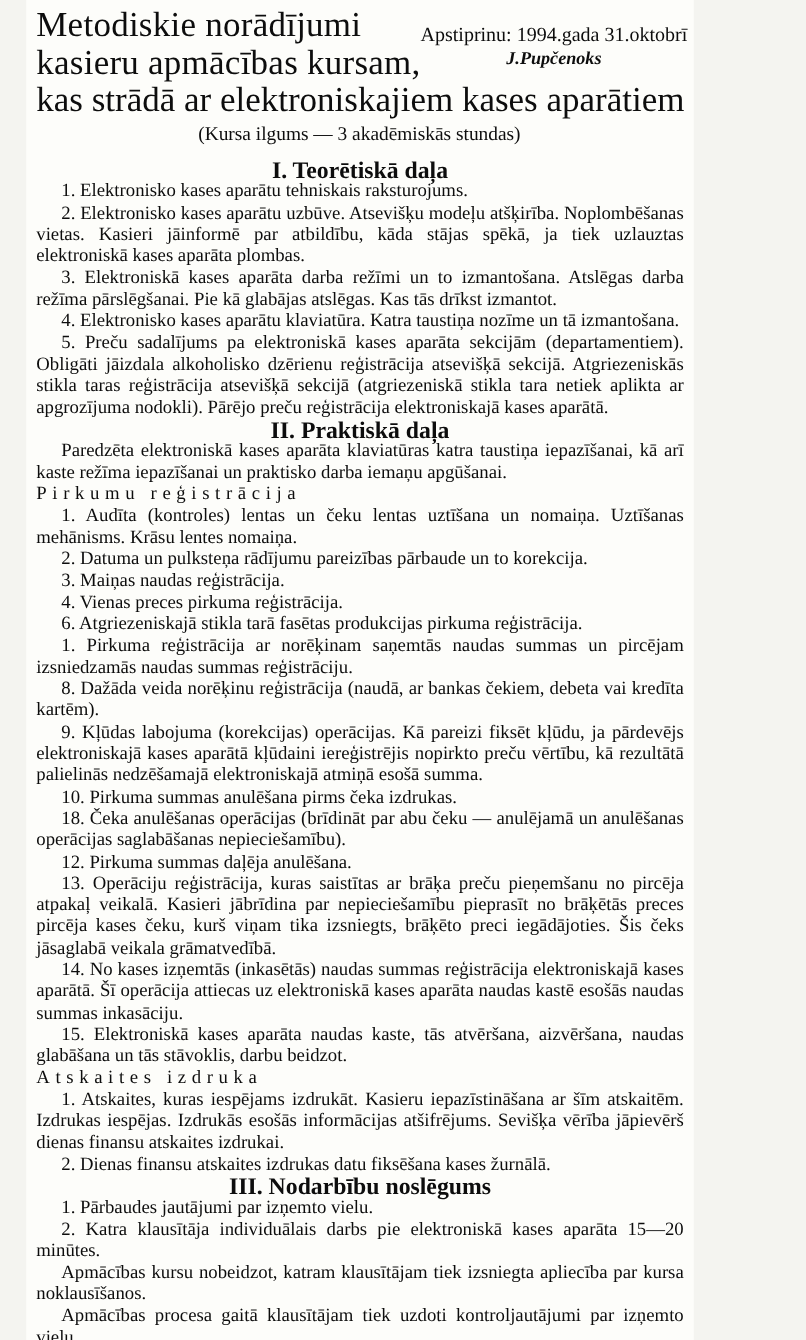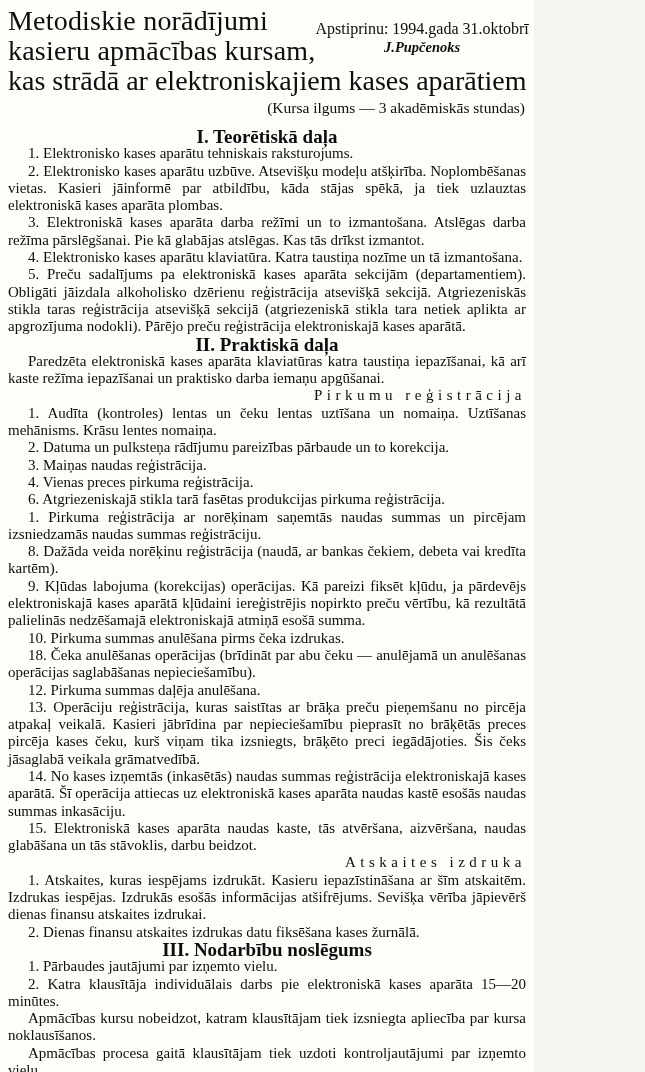--- a/index.html
+++ b/index.html
@@ -10,20 +10,21 @@
   .page {
     position: relative;
     width: 534px;
     height: 1072px;
     box-sizing: border-box;
     background: #fdfdfa;
     color: #0d0d0d;
     font-family: "Liberation Serif", "DejaVu Serif", serif;
     padding: 6px 8px 4px 8px;
     overflow: hidden;
+    margin-left: 21px;
   }
   
   .header { width: 100%; }
   .title-row {
     display: flex;
     justify-content: space-between;
     align-items: flex-start;
   }
   .title-main {
     font-size: 28px;
@@ -47,21 +48,21 @@
     line-height: 18px;
   }
   .approver {
     font-size: 14.5px;
     line-height: 18px;
     font-weight: bold;
     font-style: italic;
     text-align: center;
   }
   .duration {
-    text-align: right;
+    text-align: center;
     font-size: 15.5px;
     line-height: 20px;
     padding-right: 1px;
     margin-top: 2px;
   }
   
   .doc-body {
     margin-top: 10px;
     font-size: 15px;
     line-height: 17.3px;
@@ -77,21 +78,21 @@
     line-height: 17.3px;
     font-weight: bold;
     text-align: center;
     text-indent: 0;
   }
   .h-spaced {
     margin: 0;
     font-size: 15px;
     line-height: 17.3px;
     font-weight: normal;
-    text-align: right;
+    text-align: left;
     letter-spacing: 0.3em;
     text-indent: 0;
   }
 </style>
 </head>
 <body>
 
 <div class="page">
 
   <div class="header">

